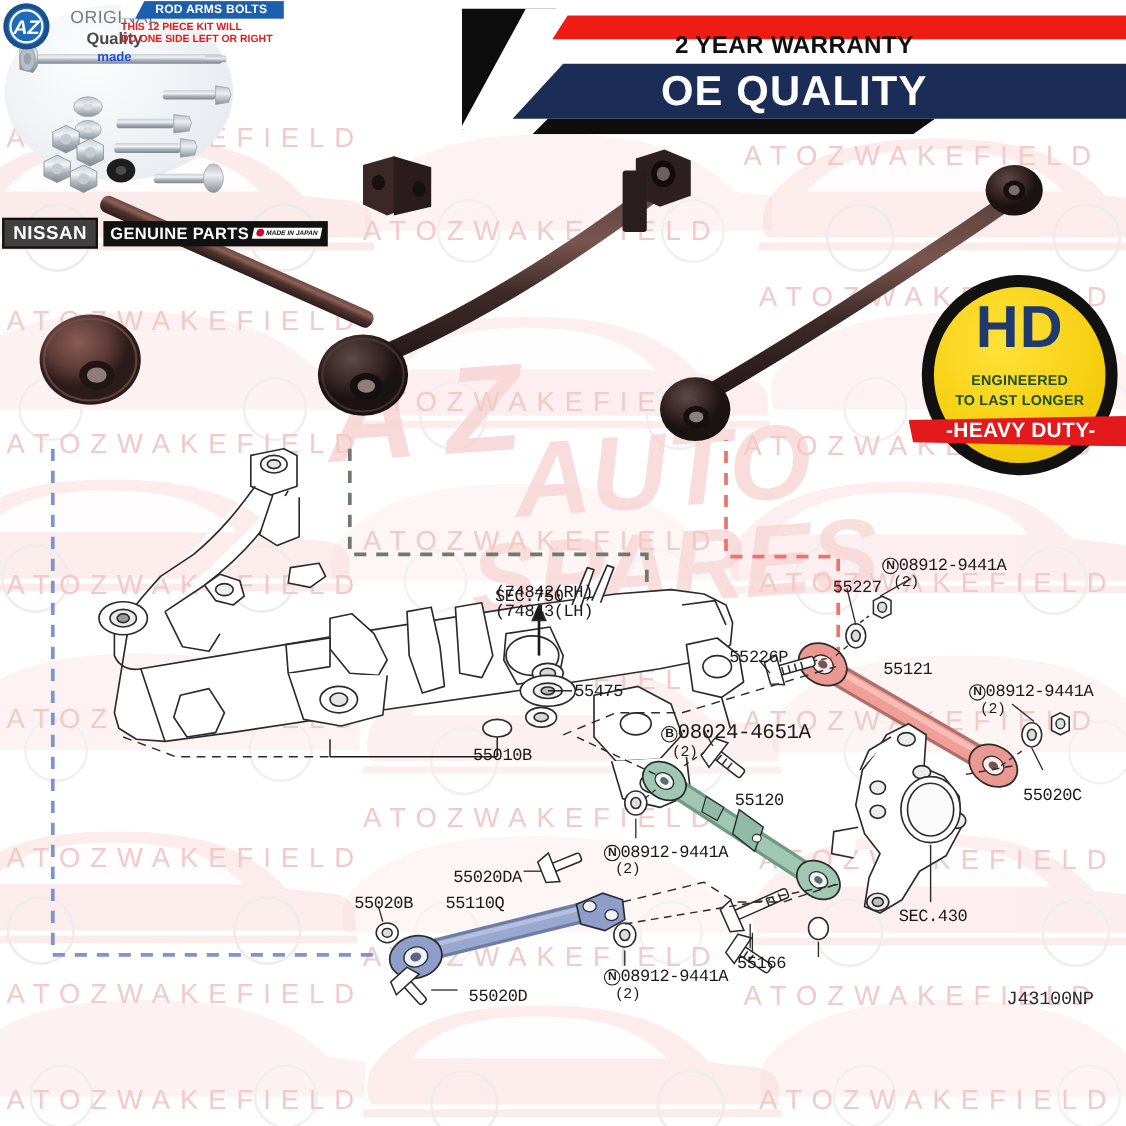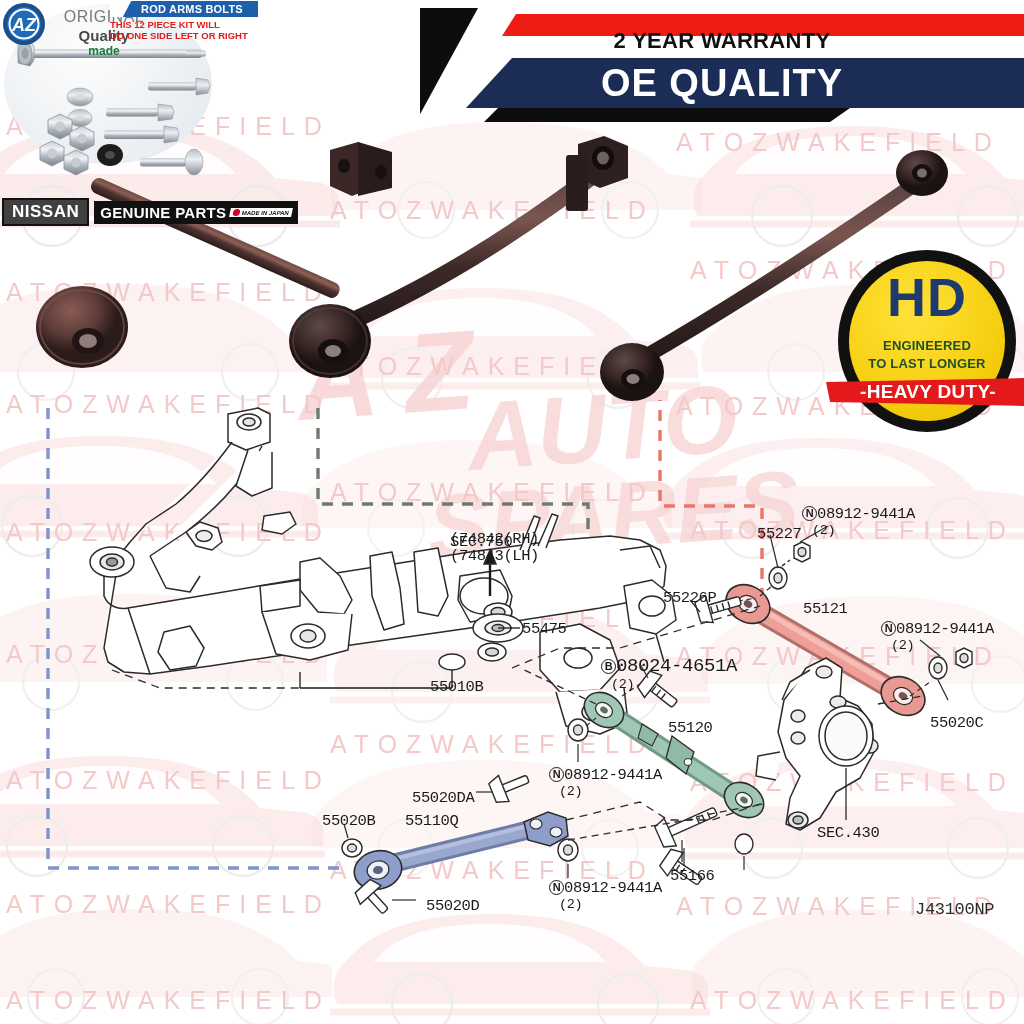--- a/index.html
+++ b/index.html
@@ -22,21 +22,21 @@
 
   
   .photo { position:absolute; left:0; top:0; width:260px; height:195px; z-index:5; }
   .photo .disc { position:absolute; left:4px; top:4px; width:208px; height:160px;
      border-radius:50%; background:radial-gradient(circle at 38% 30%, #fdfdfd 0%, #eef1f4 55%, #e3e7ec 100%); }
   .az-logo { position:absolute; left:2px; top:2px; width:44px; height:44px; z-index:7; }
   .orig-txt { position:absolute; left:48px; top:8px; z-index:7; width:112px; text-align:center;
      color:#6d6d6d; }
   .orig-txt .l1 { font-size:16px; letter-spacing:.5px; color:#7a7a7a; }
   .orig-txt .l2 { font-size:15px; font-weight:bold; color:#4a4a4a; margin-top:1px;}
-  .orig-txt .l3 { font-size:12px; font-weight:bold; color:#15803d; }
+  .orig-txt .l3 { font-size:12px; font-weight:bold; color:#1d4ed8; }
 
   .rod-box { position:absolute; left:110px; top:1px; width:148px; z-index:8; }
   .rod-bar { height:16px; background:#1c5fad; color:#fff; font-size:11px; font-weight:bold;
      display:flex; align-items:center; justify-content:center; letter-spacing:.2px;
      position:relative; overflow:hidden;}
   .rod-bar::before { content:""; position:absolute; left:0; top:0; width:26px; height:16px;
      background:#fff; transform:skewX(-28deg) translateX(-9px); }
   .rod-bar span { position:relative; z-index:2; padding-left:16px;}
   .rod-sub { margin-top:2px; color:#e01b1b; font-size:9.5px; font-weight:bold; line-height:11px; }
 

